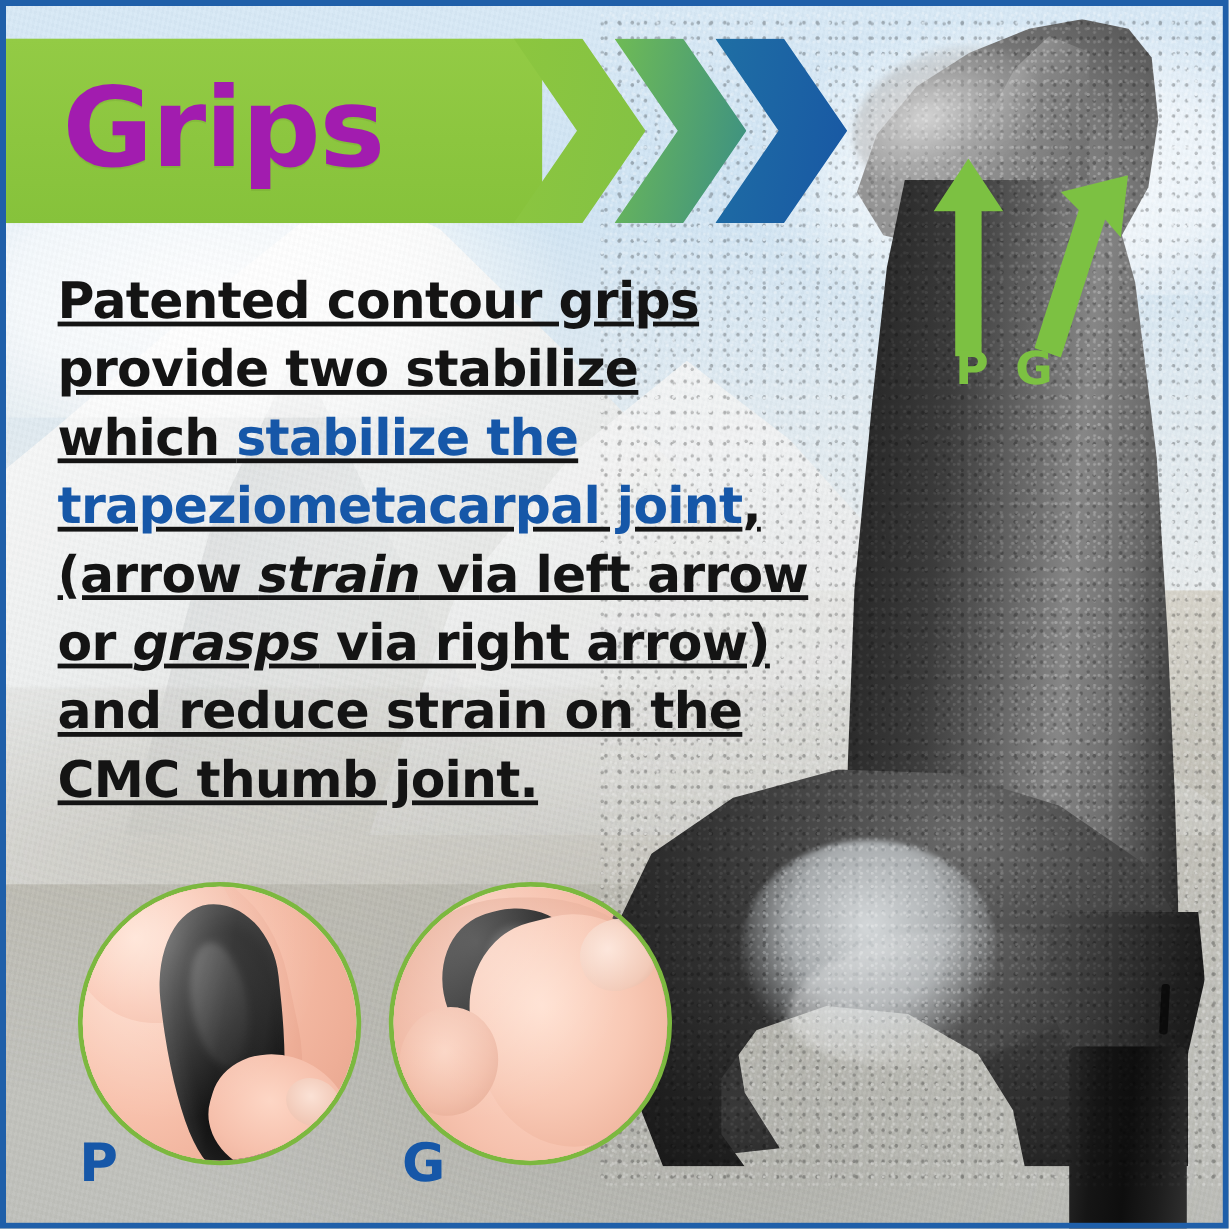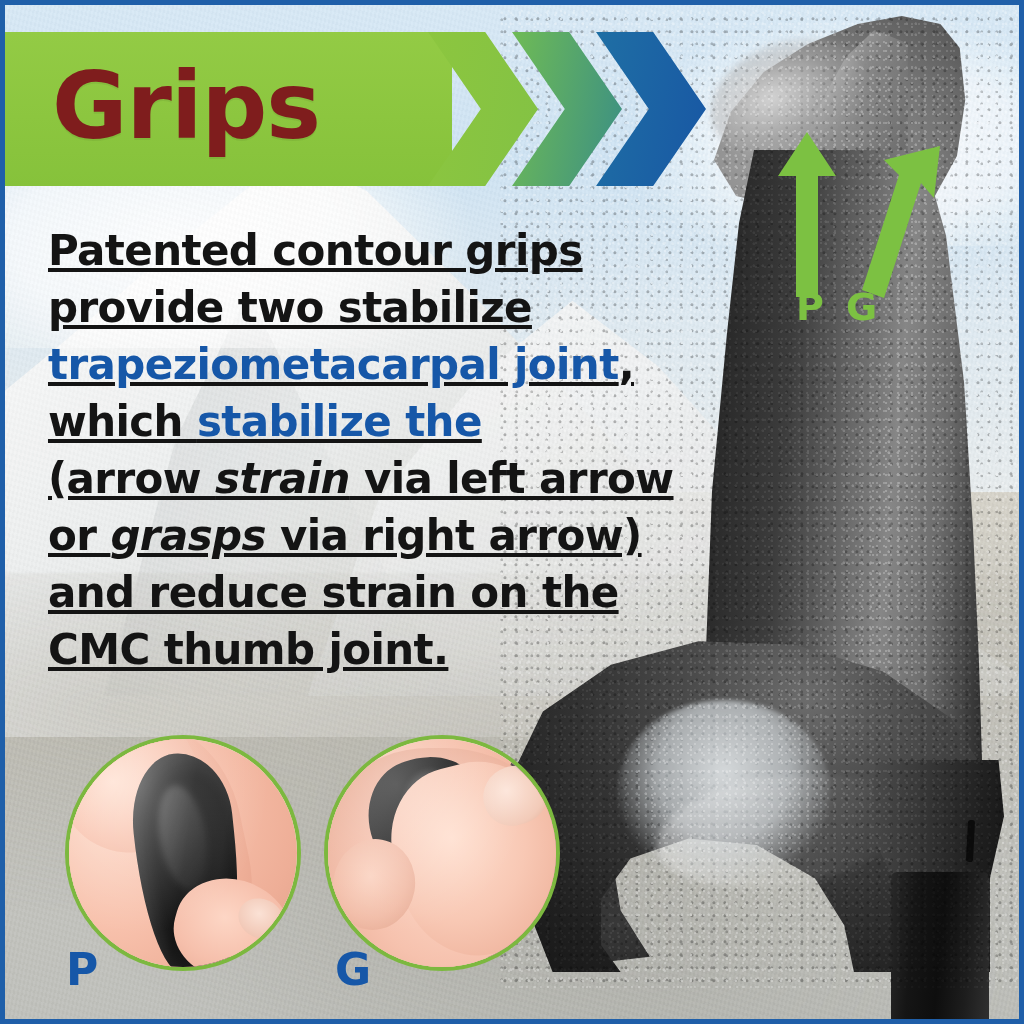--- a/index.html
+++ b/index.html
@@ -99,21 +99,21 @@
   .chev-1{left:428px;}
   .chev-1 i{background:linear-gradient(100deg,#8cc63f 0%,#83c244 100%);}
   .chev-2{left:512px;}
   .chev-2 i{background:linear-gradient(100deg,#6fbb55 0%,#3b8f84 100%);}
   .chev-3{left:596px;}
   .chev-3 i{background:linear-gradient(100deg,#1f6fa4 0%,#1857a4 100%);}
 
   .banner-title{
     position:absolute;left:52px;top:50%;transform:translateY(-52%);
     font-size:92px;font-weight:700;letter-spacing:-1px;
-    color:#7f1d1d;line-height:1;
+    color:#a21caf;line-height:1;
     font-family:"DejaVu Sans","Liberation Sans",sans-serif;
     text-shadow:0 2px 0 rgba(0,0,0,.06);
     z-index:3;
   }
 
   
   .copy{
     position:absolute;left:48px;top:222px;width:672px;z-index:22;
     font-size:42px;line-height:57px;font-weight:700;color:#141414;
     font-family:"DejaVu Sans","Liberation Sans",sans-serif;
@@ -385,22 +385,22 @@
       </div>
     <div class="chev chev-3">
         <i></i>
       </div>
     <div class="banner-title">Grips</div>
   </div>
 
   <div class="copy">
       <div class="copy-line"><span>Patented contour grips</span></div>
       <div class="copy-line"><span>provide two stabilize</span></div>
+      <div class="copy-line"><span>which </span><span class="hl">stabilize the</span></div>
       <div class="copy-line"><span class="hl">trapeziometacarpal joint</span><span>,</span></div>
-      <div class="copy-line"><span>which </span><span class="hl">stabilize the</span></div>
       <div class="copy-line"><span>(arrow </span><span class="it">strain</span><span> via left arrow</span></div>
       <div class="copy-line"><span>or </span><span class="it">grasps</span><span> via right arrow)</span></div>
       <div class="copy-line"><span>and reduce strain on the</span></div>
       <div class="copy-line"><span>CMC thumb joint.</span></div>
     </div>
 
   <div class="inset inset-p">
     <div class="palm"></div>
     <div class="p-hand"></div>
     <div class="p-thumb"></div>

